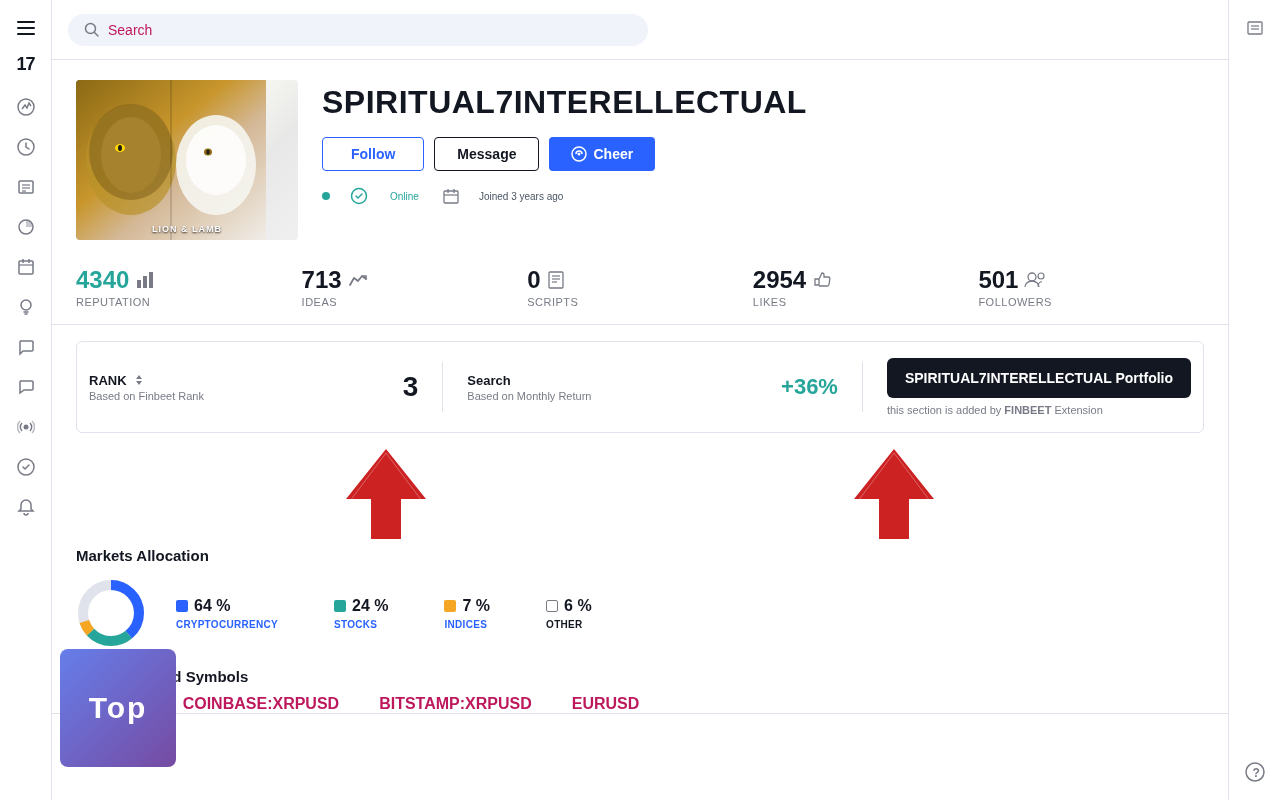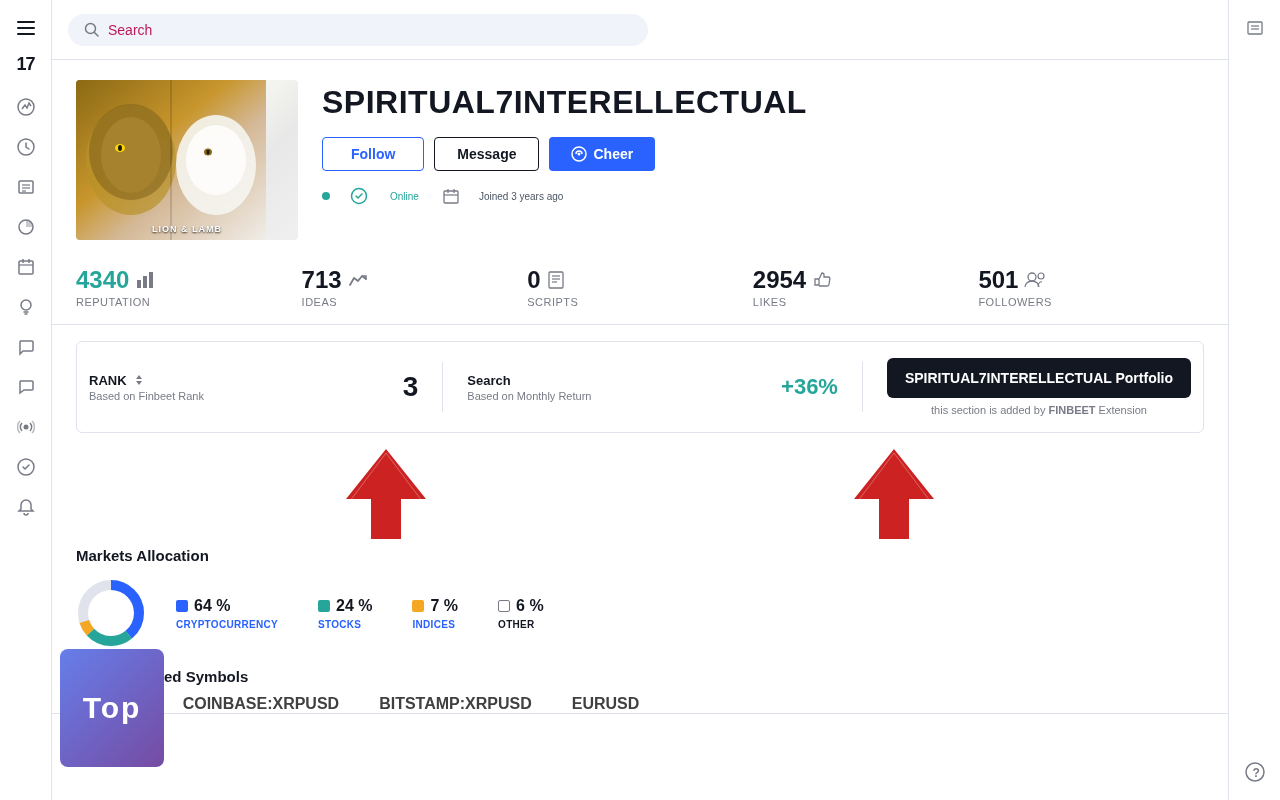--- a/index.html
+++ b/index.html
@@ -278,21 +278,20 @@
       padding: 12px 18px;
       font-size: 14px;
       font-weight: 600;
       cursor: pointer;
       flex: 1.5;
       text-align: center;
     }
     .rank-right {
       display: flex;
       flex-direction: column;
-      align-items: center;
     }
 
     
     .section {
       padding: 8px 24px 12px 24px;
     }
     .section-title {
       font-size: 15px;
       font-weight: 700;
       color: #131722;
@@ -303,21 +302,21 @@
       align-items: center;
       gap: 30px;
     }
     .donut-chart {
       width: 70px;
       height: 70px;
       flex-shrink: 0;
     }
     .alloc-items {
       display: flex;
-      gap: 40px;
+      gap: 56px;
       flex: 1;
     }
     .alloc-item {
       display: flex;
       flex-direction: column;
       gap: 4px;
     }
     .alloc-top {
       display: flex;
       align-items: center;
@@ -355,21 +354,21 @@
       display: flex;
       gap: 40px;
     }
     .symbol-item {
       display: flex;
       flex-direction: column;
     }
     .symbol-name {
       font-size: 16px;
       font-weight: 700;
-      color: #404040;
+      color: #be185d;
     }
 
     
     .right-sidebar {
       width: 52px;
       background: #fff;
       border-left: 1px solid #e0e3eb;
       display: flex;
       flex-direction: column;
       align-items: center;
@@ -728,21 +727,21 @@
         <span class="symbol-name">BITSTAMP:XRPUSD</span>
       </div>
       <div class="symbol-item">
         <span class="symbol-name">EURUSD</span>
       </div>
     </div>
   </div>
 
   <div class="bottom-bar">
     <div style="
-      width: 104px;
+      width: 116px;
       height: 118px;
       background: linear-gradient(135deg, #667eea 0%, #764ba2 100%);
       border-radius: 8px;
       display: flex;
       align-items: center;
       justify-content: center;
       color: #fff;
       font-size: 30px;
       font-weight: 900;
       letter-spacing: 2px;

